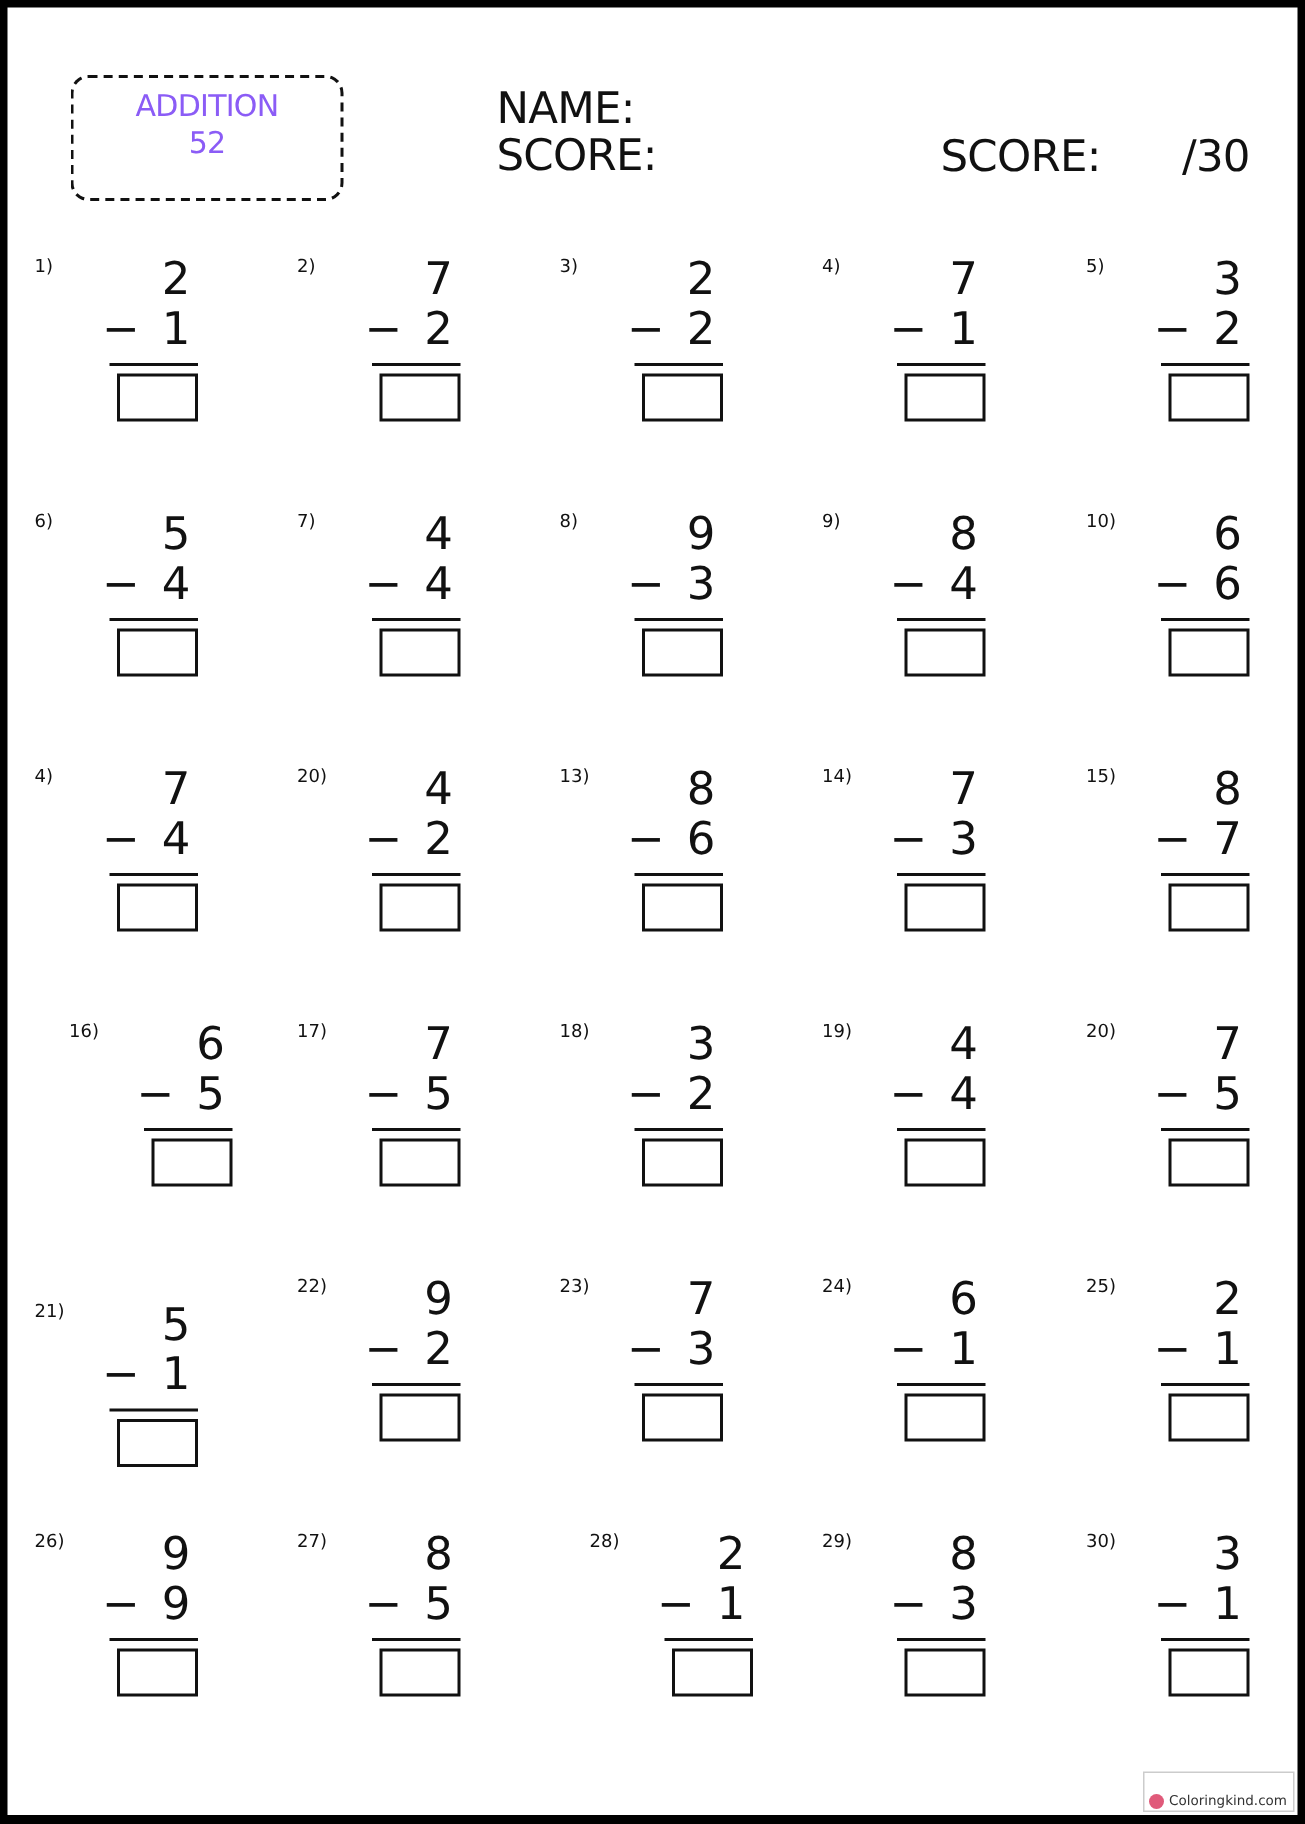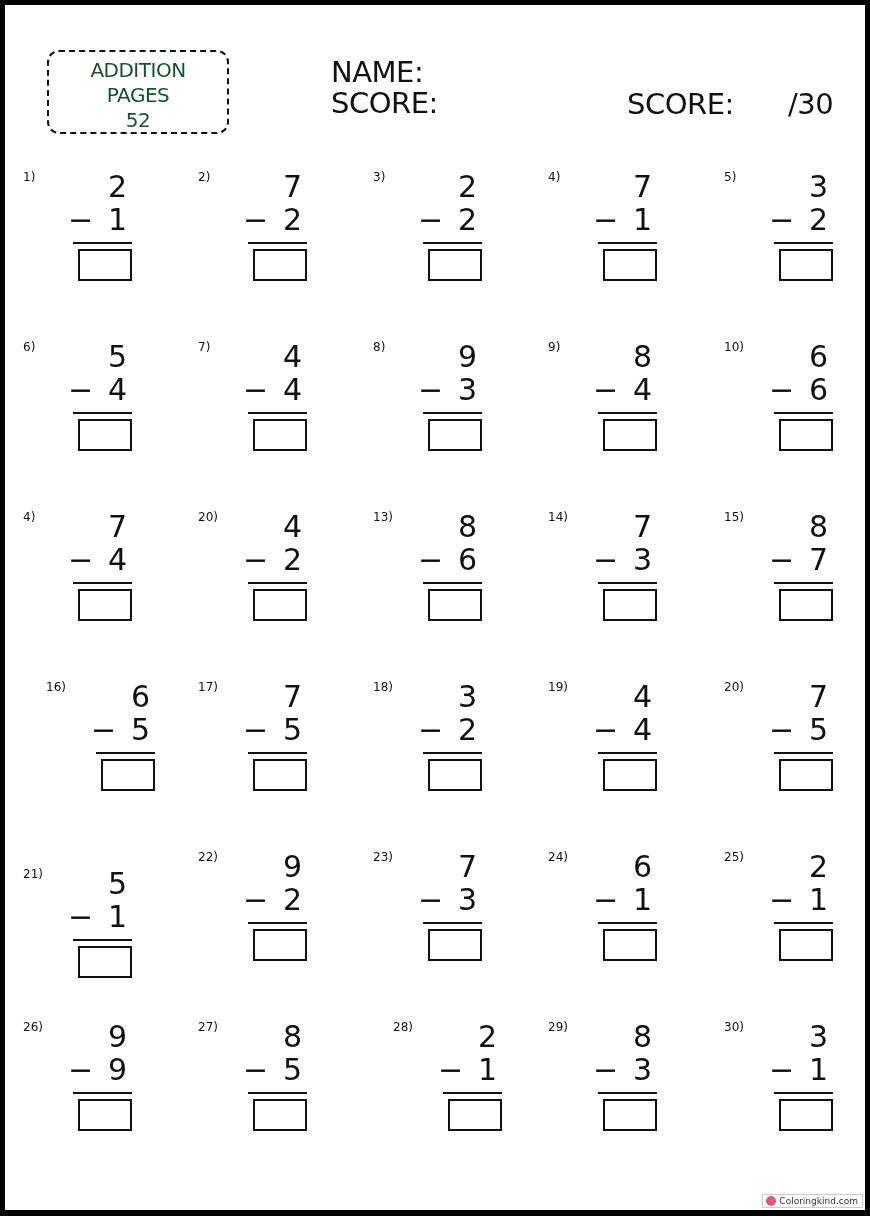--- a/index.html
+++ b/index.html
@@ -16,21 +16,21 @@
     width: 860px; height: 1205px;
     background: #fff;
   }
   .title-box {
     position: absolute;
     left: 42px; top: 45px;
     width: 182px; height: 84px;
     border: 2px dashed #111;
     border-radius: 12px;
     text-align: center;
-    color: #14532d;
+    color: #8b5cf6;
     font-size: 20px;
     line-height: 25px;
     padding-top: 6px;
     box-sizing: border-box;
   }
   .title-box span { display: block; letter-spacing: -0.5px; }
   .hdr {
     position: absolute;
     color: #111;
     font-size: 29px;
@@ -87,36 +87,35 @@
     box-sizing: content-box;
     background: #fff;
   }
   .watermark {
     position: absolute;
     right: 2px; bottom: 2px;
     background: #fff;
     border: 1px solid #ccc;
     font-size: 9px;
     color: #333;
-    padding: 1px 4px 1px 3px;
+    padding: 14px 4px 1px 3px;
     display: flex; align-items: center; gap: 3px;
   }
   .wm-icon {
     width: 10px; height: 10px; border-radius: 50%;
     background: #e05a7a;
     display: inline-block;
   }
 </style>
 </head>
 <body>
 
 <div class="page">
   <div class="title-box">
     <span>ADDITION</span>
-    <span>PAGES</span>
     <span>52</span>
   </div>
   <div class="hdr name-label">NAME:</div>
   <div class="hdr time-label">SCORE:</div>
   <div class="hdr score-label">SCORE:</div>
   <div class="hdr score-total">/30</div>
 
   <div id="grid">
       <div class="problem" style="left: 0px; top: 165px;">
         <span class="pnum">1)</span>

